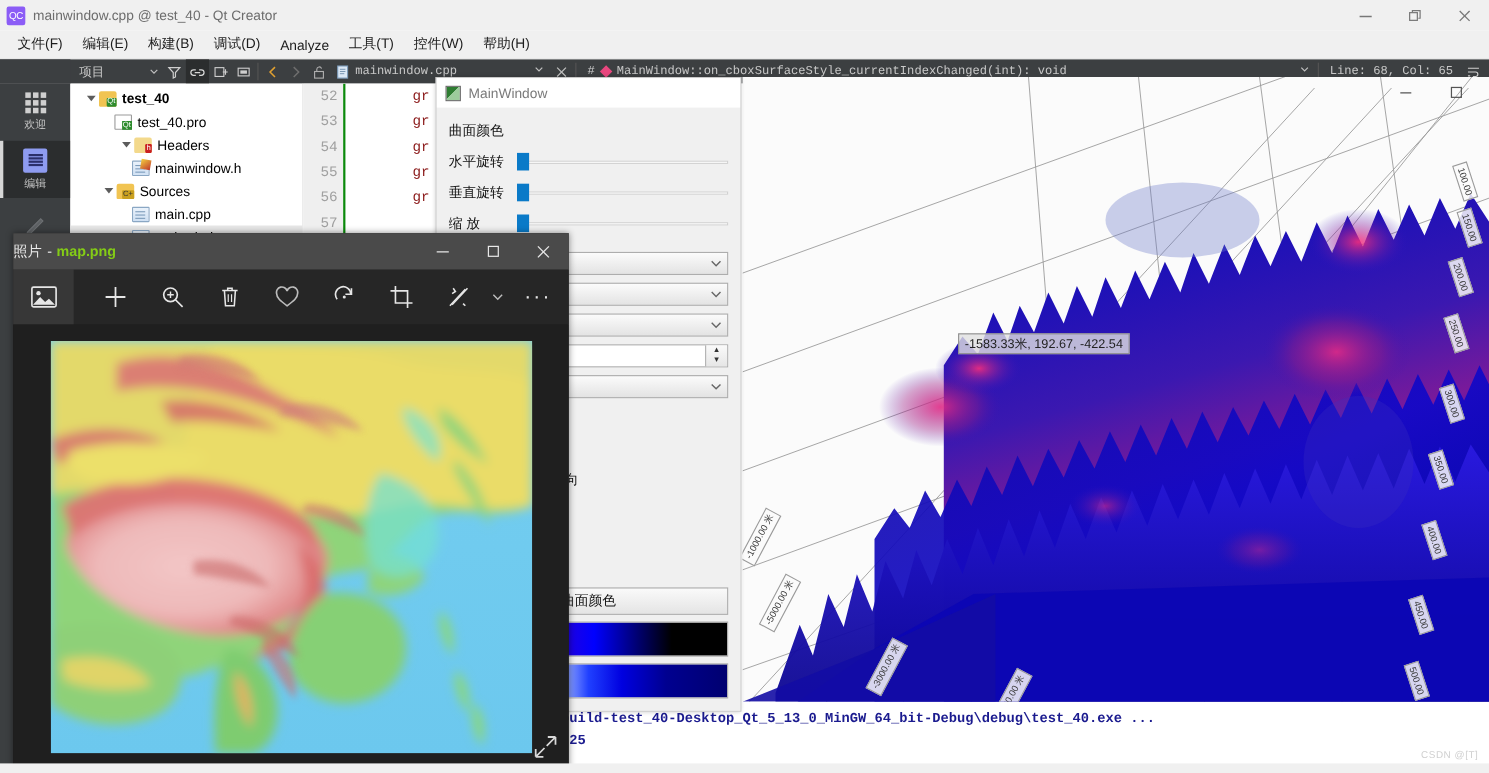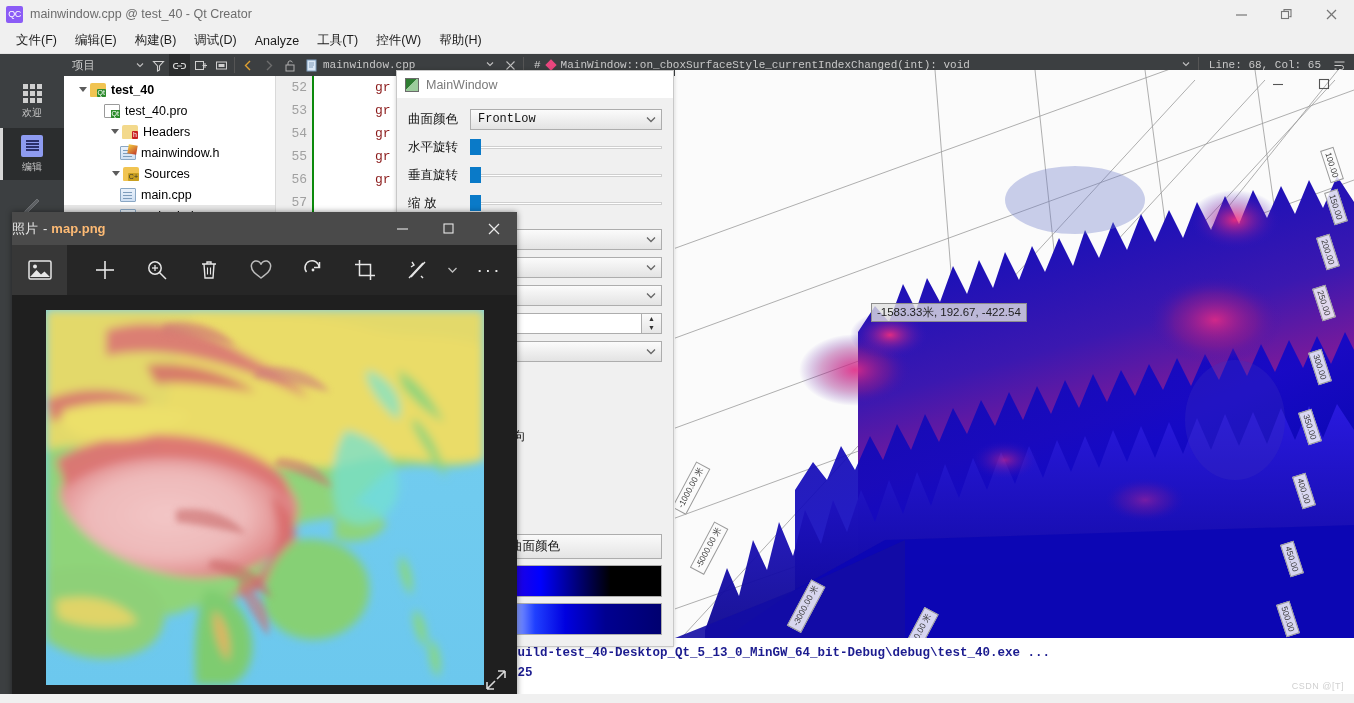--- a/index.html
+++ b/index.html
@@ -164,21 +164,21 @@
   .q-btn { height:25px; background:linear-gradient(#fafafa,#e4e4e4); border:1px solid #adadad;
      display:flex; align-items:center; justify-content:center; font-size:12.5px; color:#111; }
   .gradbar { height:32px; border:1px solid #adadad; margin-top:6px; }
 
   
   .photos { position:absolute; left:12px; top:212px; width:505px; height:491px;
      background:#1f1f1f; box-shadow:0 0 6px rgba(0,0,0,.45); }
   .ph-title { height:33px; background:#4a4a4a; display:flex; align-items:center;
      position:relative; }
   .ph-title .t1 { font-size:13px; color:#eaeaea; }
-  .ph-title .t2 { font-size:13px; color:#fdba74; font-weight:bold; margin-left:4px; }
+  .ph-title .t2 { font-size:13px; color:#84cc16; font-weight:bold; margin-left:4px; }
   .ph-wc { position:absolute; right:0; top:0; display:flex; }
   .ph-wcbtn { width:46px; height:33px; display:flex; align-items:center; justify-content:center; color:#e8e8e8; }
   .ph-toolbar { height:50px; background:#262626; display:flex; align-items:center; }
   .ph-collection { width:97px; height:50px; background:#373737;
      display:flex; align-items:center; justify-content:center; }
   .ph-tools { flex:1; display:flex; align-items:center; gap:0; padding-left:12px; }
   .ph-btn { width:52px; height:50px; display:flex; align-items:center; justify-content:center; color:#e6e6e6; }
   .ph-chev { width:18px; display:flex; align-items:center; justify-content:center; color:#bdbdbd; }
   .ph-more { margin-left:auto; width:56px; height:50px; display:flex; align-items:center;
      justify-content:center; color:#e6e6e6; font-size:19px; letter-spacing:2px; }
@@ -366,21 +366,21 @@
         <span class="tw">
             <span class="chev"></span>
           </span>
         <span class="ficon folder h" data-tag="h"></span>
         <span class="tree-label">Headers</span>
       </div>
       <div class="tree-row" style="padding-left:56px">
         <span class="ficon note pen"></span>
         <span class="tree-label">mainwindow.h</span>
       </div>
-      <div class="tree-row" style="padding-left:45px">
+      <div class="tree-row" style="padding-left:28px">
         <span class="tw">
             <span class="chev"></span>
           </span>
         <span class="ficon folder s" data-tag="C+"></span>
         <span class="tree-label">Sources</span>
       </div>
       <div class="tree-row" style="padding-left:56px">
         <span class="ficon note"></span>
         <span class="tree-label">main.cpp</span>
       </div>
@@ -517,26 +517,20 @@
   <div class="mw">
     <div class="mw-title">
       <span class="mw-ico"></span>
       <span class="mw-titletext">MainWindow</span>
     </div>
     <div class="mw-wc" style="left:868px; top:-57px; position:fixed;"></div>
 
     <div class="mw-body">
       <div class="mw-row">
         <span class="mw-lab">曲面颜色</span>
-        <div class="q-combo">
-          <span class="cv">FrontLow</span>
-          <svg width="12" height="9" viewBox="0 0 12 9">
-              <path d="M2 2.5L6 6.5 10 2.5" fill="none" stroke="#666" stroke-width="1.3"></path>
-            </svg>
-        </div>
       </div>
 
       <div class="mw-row">
         <span class="mw-lab">水平旋转</span>
         <div class="q-slider">
           <div class="track"></div>
           <div class="handle"></div>
         </div>
       </div>
 

